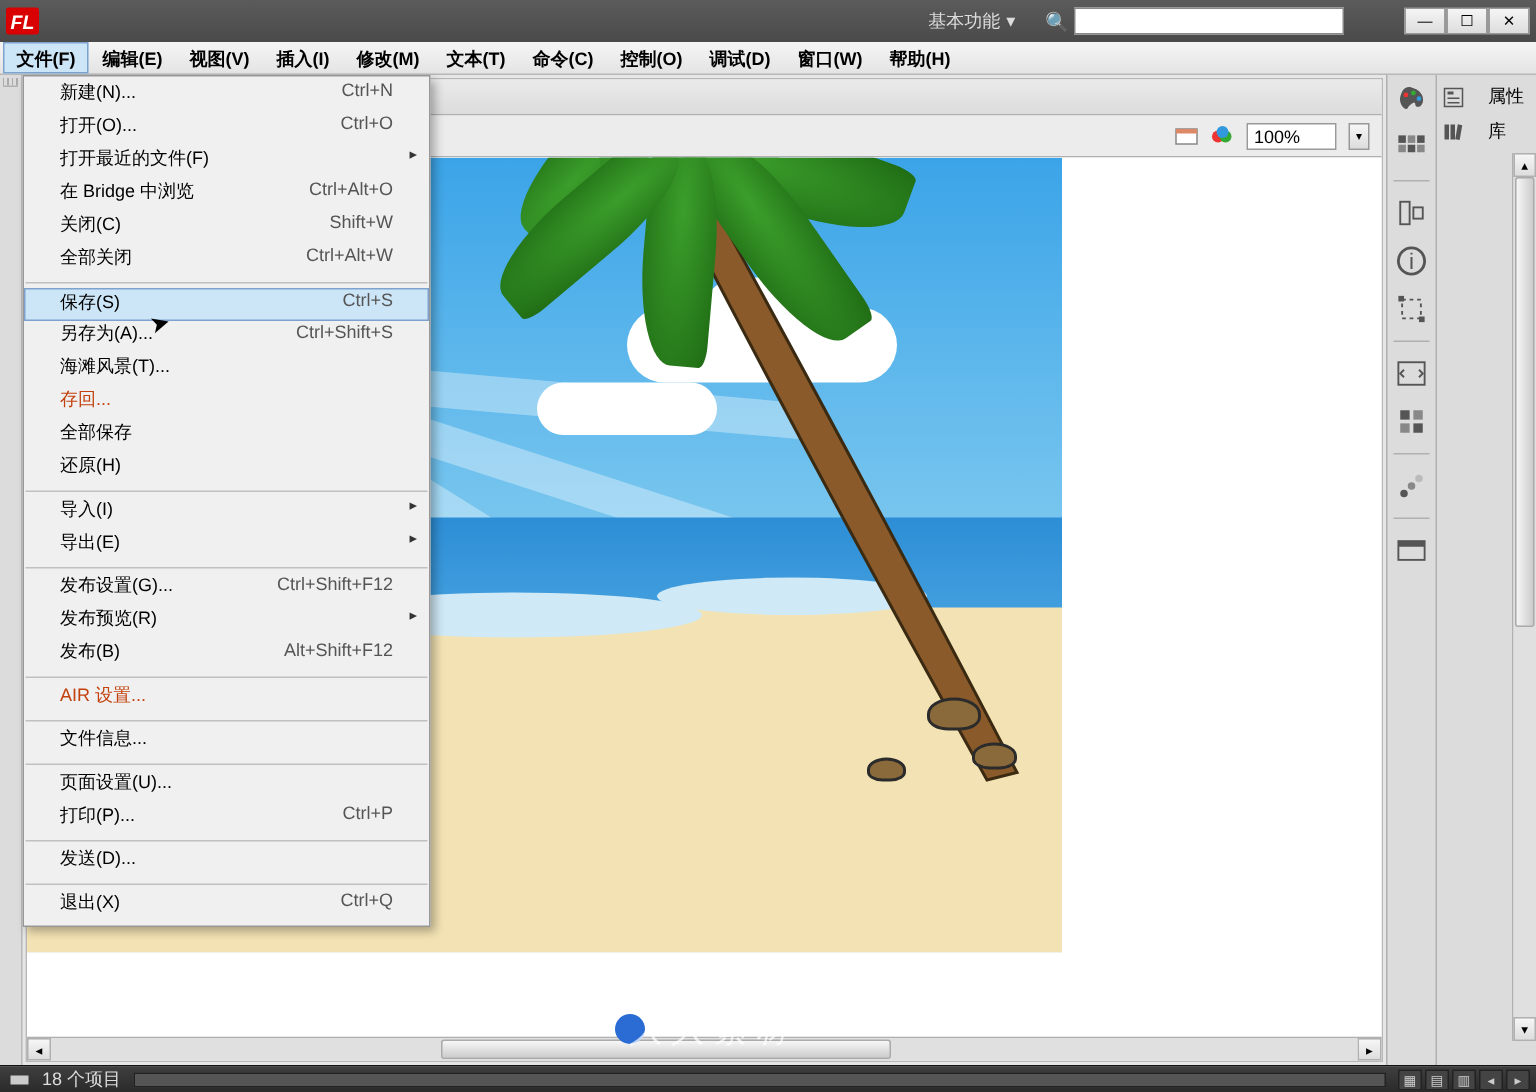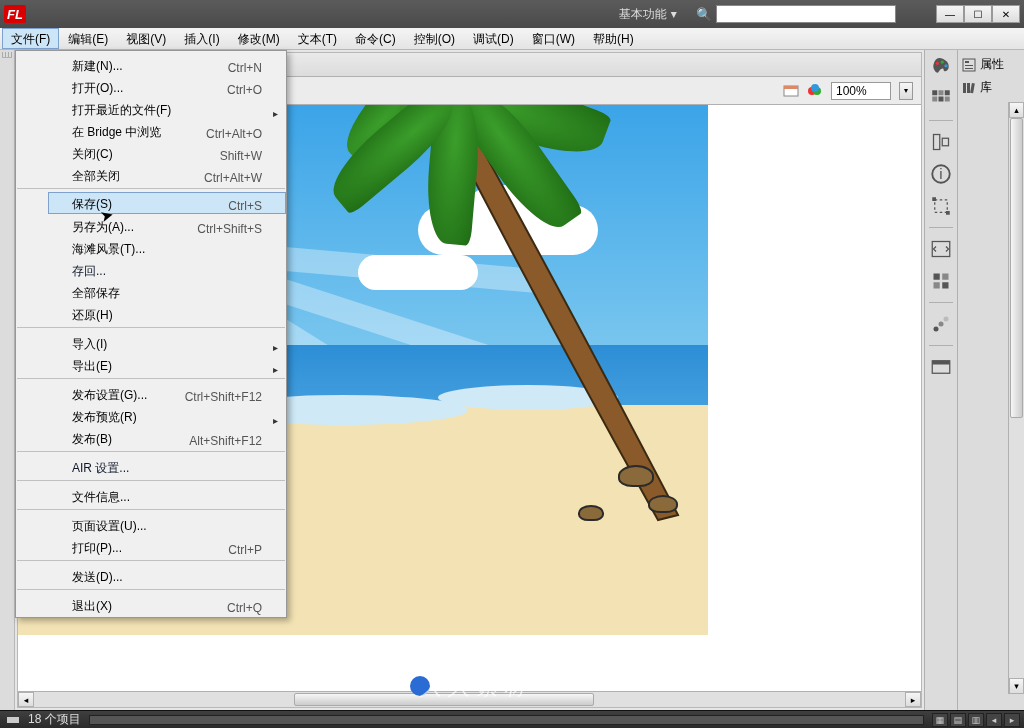--- a/index.html
+++ b/index.html
@@ -14,27 +14,27 @@
 .search-wrap { position:relative; display:flex; align-items:center; }
 .search-icon { color:#ccc; margin-right:3px; font-size:13px; }
 .search-input { width:180px; height:18px; background:#fff; border:1px solid #888; padding:0 4px; }
 .win-ctrls { display:flex; margin-left:40px; gap:0; }
 .win-btn { width:28px; height:18px; border:1px solid #999; background:linear-gradient(#f5f5f5,#ddd); display:flex; align-items:center; justify-content:center; cursor:pointer; font-size:10px; }
 .win-min::after{content:"—";}
 .win-max::after{content:"☐";}
 .win-close::after{content:"✕";}
 
 .menubar { height:22px; background:linear-gradient(#f5f5f5,#e4e4e4); border-bottom:1px solid #b8b8b8; display:flex; padding-left:2px; }
-.menu-item { padding:3px 9px; cursor:pointer; white-space:nowrap; }
+.menu-item { padding:3px 9px; cursor:pointer; white-space:nowrap;font-weight:bold; }
 .menu-item.open { background:#cde6f7; border:1px solid #7da2ce; padding:2px 8px; }
 
 .dropdown { position:absolute; left:15px; top:50px; width:272px; background:#f0f0f0; border:1px solid #979797; box-shadow:3px 3px 6px rgba(0,0,0,0.3); z-index:100; padding:2px 0; }
-.dd-item { height:22px; display:flex; align-items:flex-end; padding:0 24px 0 24px; cursor:pointer; position:relative;margin-left:32px; }
+.dd-item { height:22px; display:flex; align-items:flex-start; padding:0 24px 0 24px; cursor:pointer; position:relative; }
 .dd-item:hover, .dd-item.hover { background:#cde6f7; border:1px solid #7da2ce; padding:0 23px; height:22px; }
-.dd-item.disabled { color:#0f172a; cursor:default; }
+.dd-item.disabled { color:#c2410c; cursor:default; }
 .dd-label { flex:1; }
 .dd-shortcut { color:#555; }
 .dd-sub::after { content:"▸"; position:absolute; right:8px; color:#333; font-size:10px; }
 .dd-sep { height:1px; background:#c0c0c0; margin:3px 1px; }
 
 .workarea { flex:1; display:flex; background:#e6e6e6; position:relative; }
 .left-tools { width:15px; background:#dcdcdc; border-right:1px solid #b8b8b8; }
 .left-tools .grip { height:6px; border-bottom:1px solid #b0b0b0; background:repeating-linear-gradient(90deg,#aaa 0,#aaa 1px,transparent 1px,transparent 3px); margin:2px; }
 
 .center { flex:1; display:flex; flex-direction:column; background:#fff; border:1px solid #b8b8b8; margin:2px; }
@@ -67,21 +67,21 @@
 .vscroll { position:absolute; right:0; top:52px; bottom:16px; width:16px; background:#e8e8e8; border-left:1px solid #b0b0b0; display:flex; flex-direction:column; }
 .vscroll .arrow { height:16px; border:1px solid #b0b0b0; background:linear-gradient(#f6f6f6,#ddd); display:flex; align-items:center; justify-content:center; font-size:9px; cursor:pointer; }
 .vscroll .track { flex:1; background:#e0e0e0; position:relative; }
 .vscroll .thumb { position:absolute; top:0; height:300px; left:1px; right:1px; background:linear-gradient(90deg,#f6f6f6,#ccc); border:1px solid #aaa; border-radius:2px; }
 
 .right-panels { width:100px; background:#dcdcdc; display:flex; }
 .iconcol { width:34px; border-left:1px solid #b0b0b0; border-right:1px solid #b0b0b0; padding-top:6px; display:flex; flex-direction:column; align-items:center; gap:10px; }
 .iconcol .ico { width:22px; height:22px; border:1px solid transparent; display:flex; align-items:center; justify-content:center; cursor:pointer; color:#555; font-size:14px; }
 .iconcol .sep { width:24px; height:1px; background:#b0b0b0; }
 .propcol { width:66px; padding:6px 4px; }
-.prop-item { display:flex; align-items:center; gap:4px; margin-bottom:6px; cursor:pointer; }
+.prop-item { display:flex; align-items:center; gap:16px; margin-bottom:6px; cursor:pointer; }
 .prop-item .pic { width:14px; height:14px; display:inline-block; }
 
 .timeline-strip { height:18px; background:linear-gradient(#3f3f3f,#2a2a2a); border-top:1px solid #111; display:flex; align-items:center; color:#ddd; padding-left:6px; gap:8px; }
 .ts-ico { width:14px; height:14px; display:inline-block; }
 .ts-track { flex:1; height:10px; background:#555; border:1px solid #222; position:relative; }
 .ts-right { display:flex; gap:2px; padding-right:4px; }
 .ts-btn { width:16px; height:14px; background:#444; border:1px solid #222; cursor:pointer; font-size:9px; color:#ccc; display:flex; align-items:center; justify-content:center; }
 
 .cursor-arrow { position:absolute; left:100px; top:206px; z-index:200; font-size:16px; color:#000; pointer-events:none; transform:rotate(-15deg); }
 

